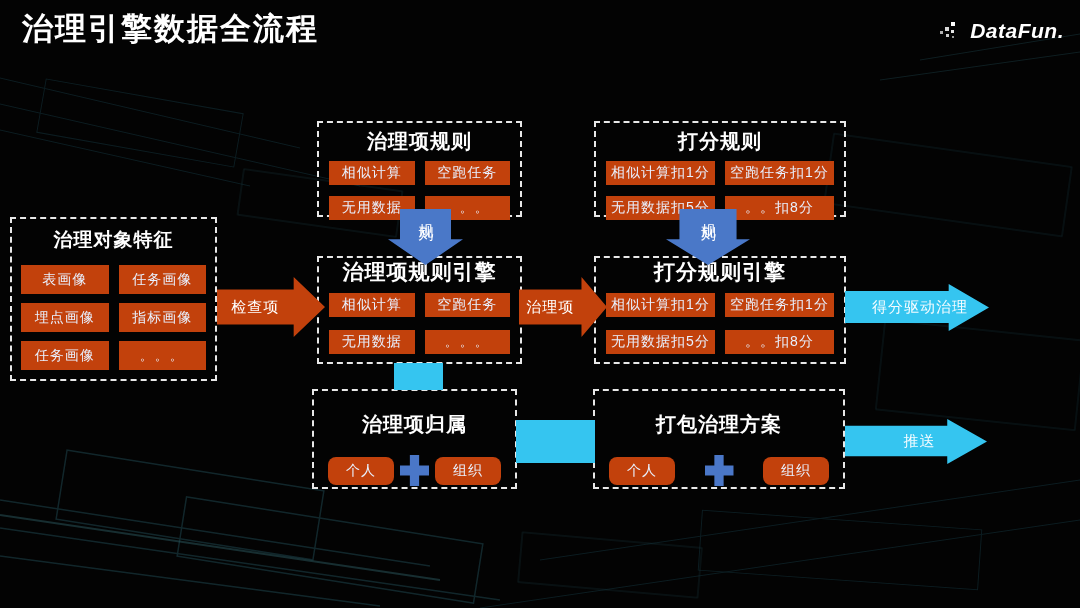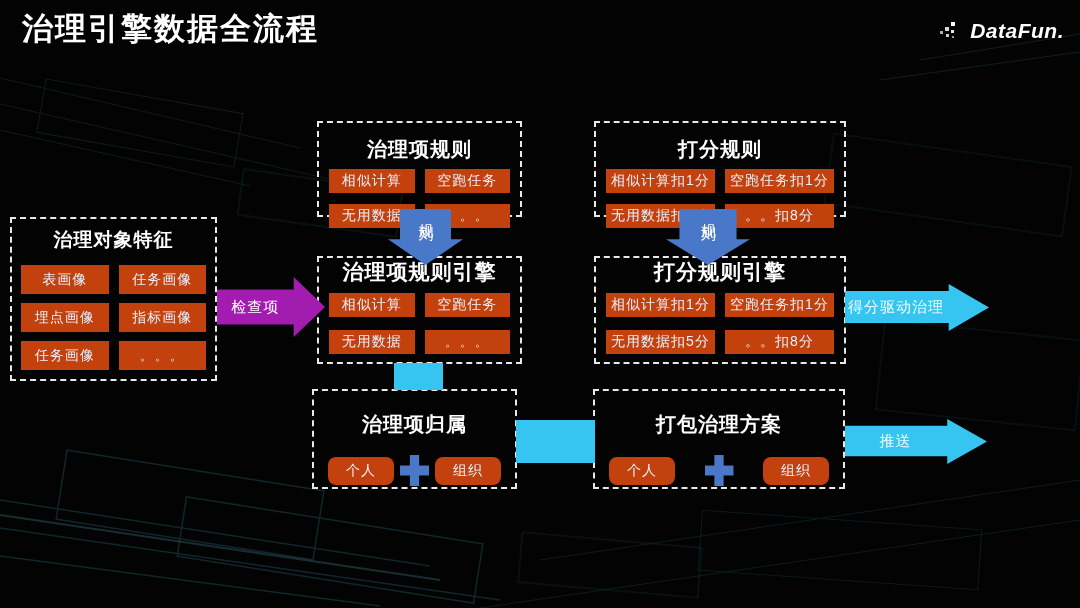--- a/index.html
+++ b/index.html
@@ -28,21 +28,21 @@
     letter-spacing:1px; white-space:nowrap;
   }
   .dots { letter-spacing:2px; font-size:13px; }
 
   #box-features { left:10px; top:217px; width:207px; height:164px; }
   #box-features .btitle { margin-top:8px; font-size:19px; }
   #box-features .bgrid { padding:12px 9px 0; gap:9px 10px; }
   #box-features .btn { height:29px; }
 
   #box-item-rules { left:317px; top:121px; width:205px; height:96px; }
-  #box-item-rules .btitle, #box-score-rules .btitle { margin-top:13px; }
+  #box-item-rules .btitle, #box-score-rules .btitle { margin-top:5px; }
   #box-item-rules .bgrid, #box-score-rules .bgrid { padding:6px 10px 0; gap:11px 10px; }
   #box-item-rules .btn, #box-score-rules .btn { height:24px; }
 
   #box-item-engine { left:317px; top:256px; width:205px; height:108px; }
   #box-score-engine { left:594px; top:256px; width:252px; height:108px; }
   #box-item-engine .btitle, #box-score-engine .btitle { font-size:21px; }
   #box-item-engine .bgrid, #box-score-engine .bgrid { padding:7px 10px 0; gap:13px 10px; }
   #box-item-engine .btn, #box-score-engine .btn { height:24px; }
 
   #box-score-rules { left:594px; top:121px; width:252px; height:96px; }
@@ -53,23 +53,23 @@
   .pair-row { display:flex; align-items:center; justify-content:space-between; padding:0 14px; margin-top:17px; }
   .pair-row .btn { width:66px; height:28px;border-radius:8px; }
   .plus {
     width:29px; height:31px; background:#4a77c8;
     clip-path:polygon(34% 0,66% 0,66% 34%,100% 34%,100% 66%,66% 66%,66% 100%,34% 100%,34% 66%,0 66%,0 34%,34% 34%);
   }
 
   
   .arrow-r { position:absolute; z-index:5; display:flex; align-items:center; }
   .arrow-r .lbl { width:71%; text-align:center; color:#fff; font-size:15px; letter-spacing:1px; }
-  .arrow-blue { background:#a21caf; clip-path:polygon(0 21%,71% 21%,71% 0,100% 50%,71% 100%,71% 79%,0 79%); }
+  .arrow-blue { background:#c2410c; clip-path:polygon(0 21%,71% 21%,71% 0,100% 50%,71% 100%,71% 79%,0 79%); }
   .arrow-cyan { background:#35c5f0; clip-path:polygon(0 15%,72% 15%,72% 0,100% 50%,72% 100%,72% 83%,0 83%); }
-  .arrow-cyan .lbl { color:#f4fcff; }
+  .arrow-cyan .lbl { color:#f4fcff;padding-left:24px; }
   #arrow-check { left:217px; top:277px; width:108px; height:60px; }
   #arrow-item  { left:519px; top:277px; width:88px;  height:60px; }
   #arrow-score { left:845px; top:284px; width:144px; height:47px; }
   #arrow-push  { left:845px; top:419px; width:142px; height:45px; }
 
   .arrow-d {
     position:absolute; z-index:5; background:#4a78c8;
     clip-path:polygon(16% 0,84% 0,84% 54%,100% 54%,50% 100%,0 54%,16% 54%);
     display:flex; justify-content:center; align-items:flex-start;
   }
@@ -200,20 +200,23 @@
     <div class="pair-row">
       <div class="btn">个人</div>
       <div class="plus"></div>
       <div class="btn">组织</div>
     </div>
   </div>
 
   <div id="arrow-check" class="arrow-r arrow-blue">
     <span class="lbl">检查项</span>
   </div>
+  <div id="arrow-item" class="arrow-r arrow-blue">
+    <span class="lbl">治理项</span>
+  </div>
   <div id="arrow-score" class="arrow-r arrow-cyan">
     <span class="lbl">得分驱动治理</span>
   </div>
   <div id="arrow-push" class="arrow-r arrow-cyan">
     <span class="lbl">推送</span>
   </div>
 
   <div id="arrow-down-1" class="arrow-d">
     <span class="vlbl">规则</span>
   </div>

